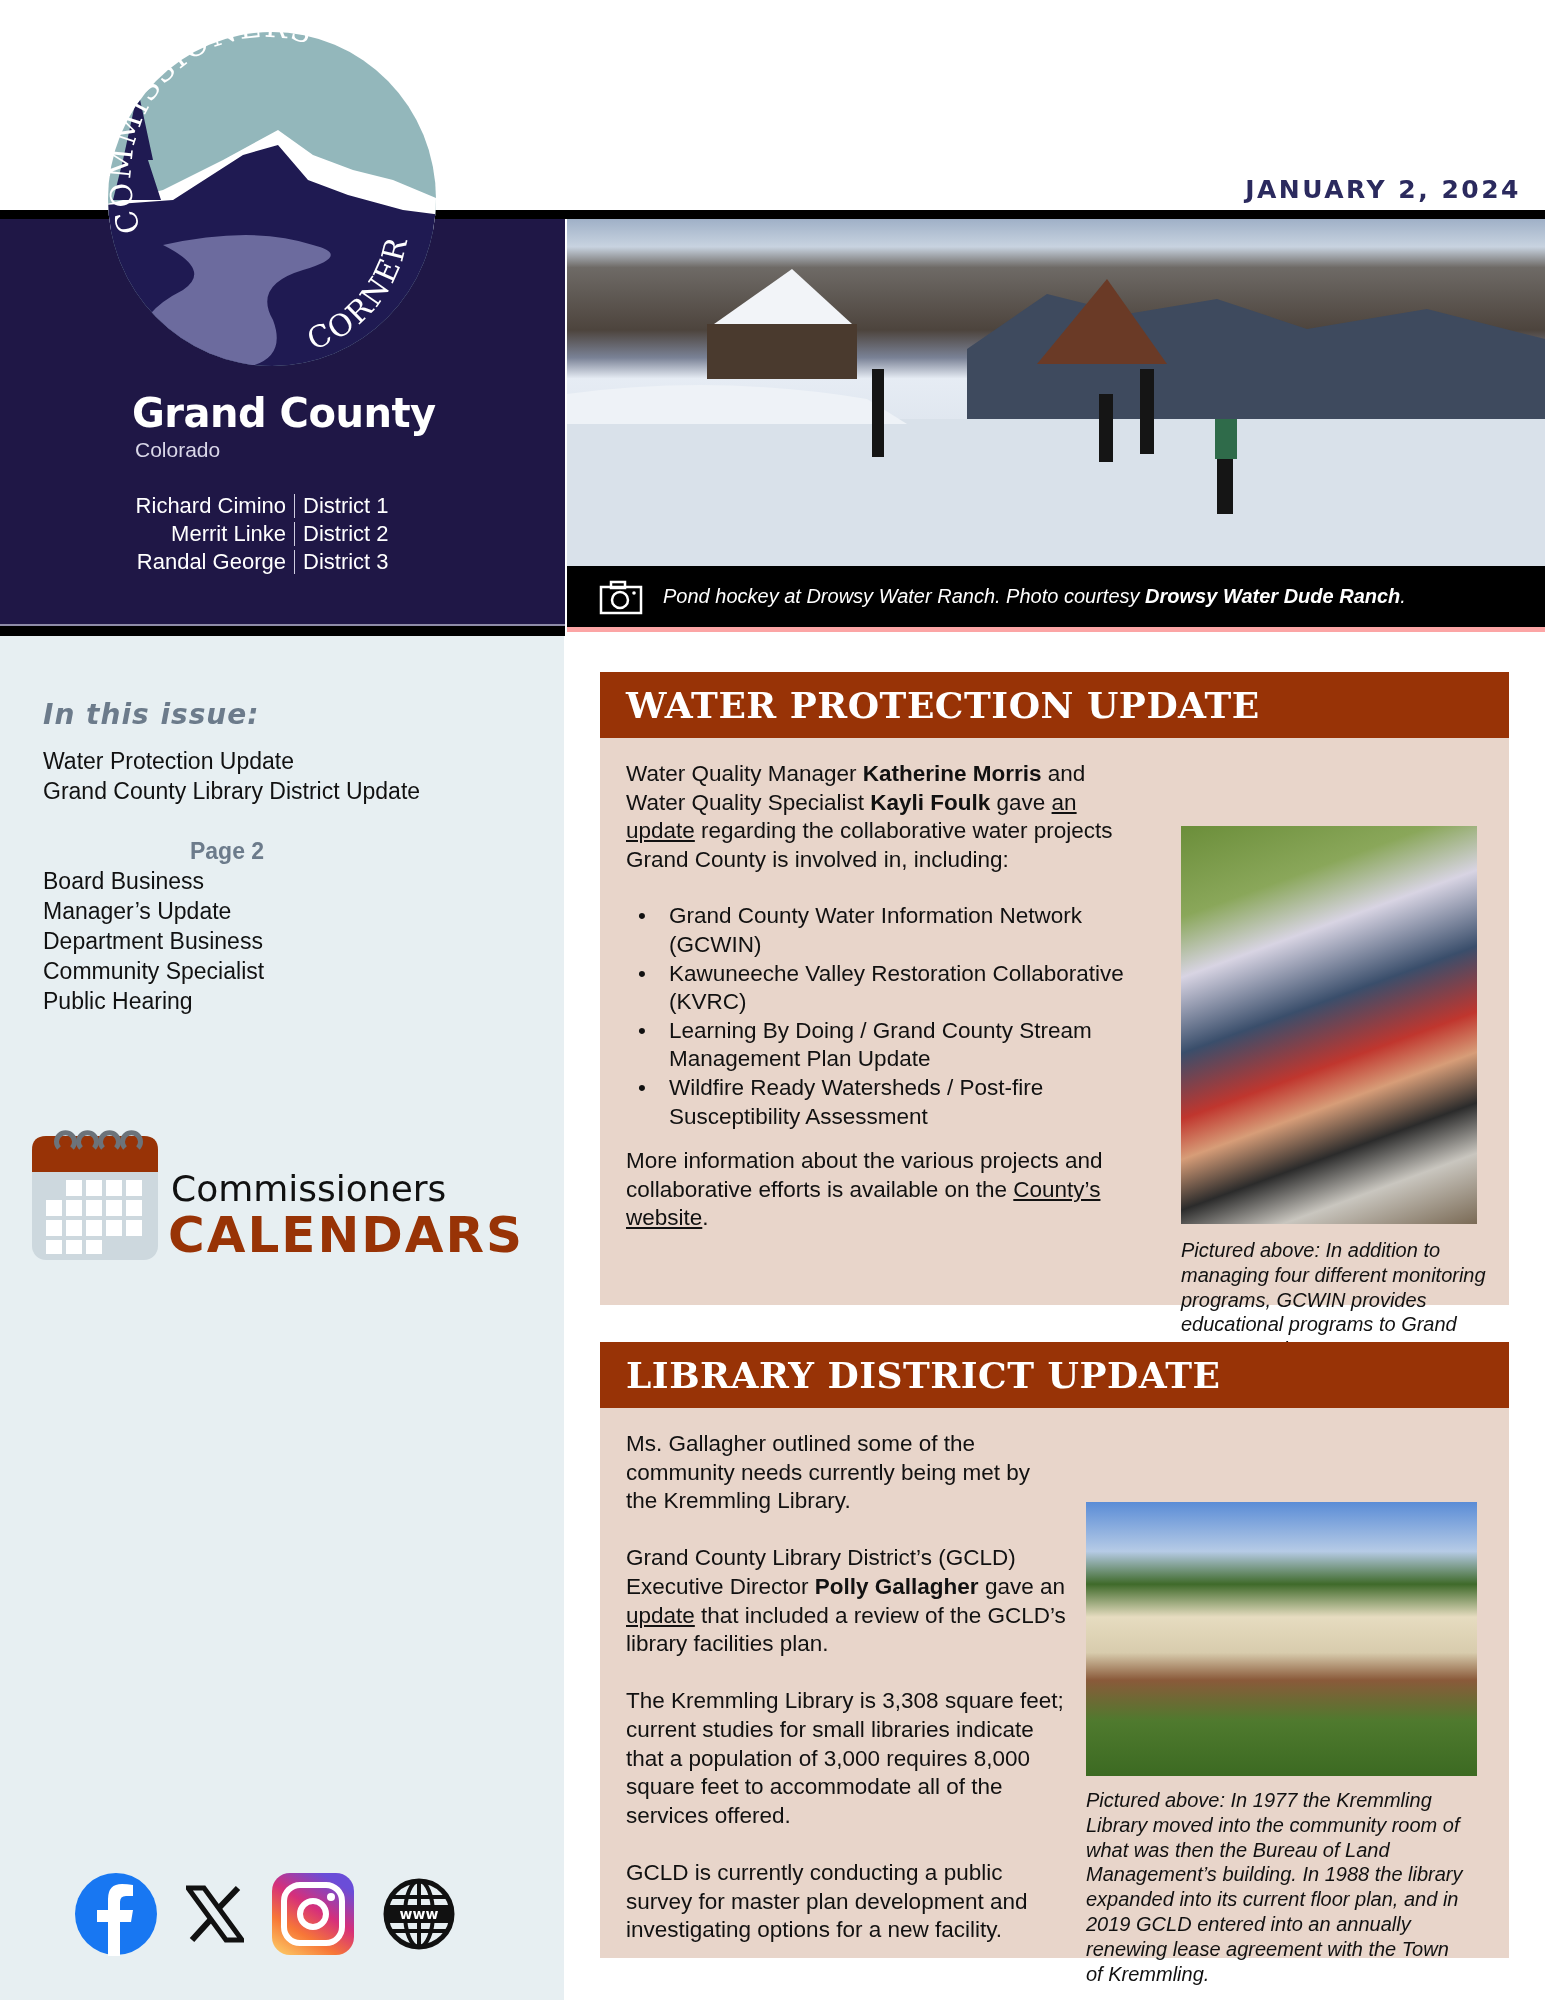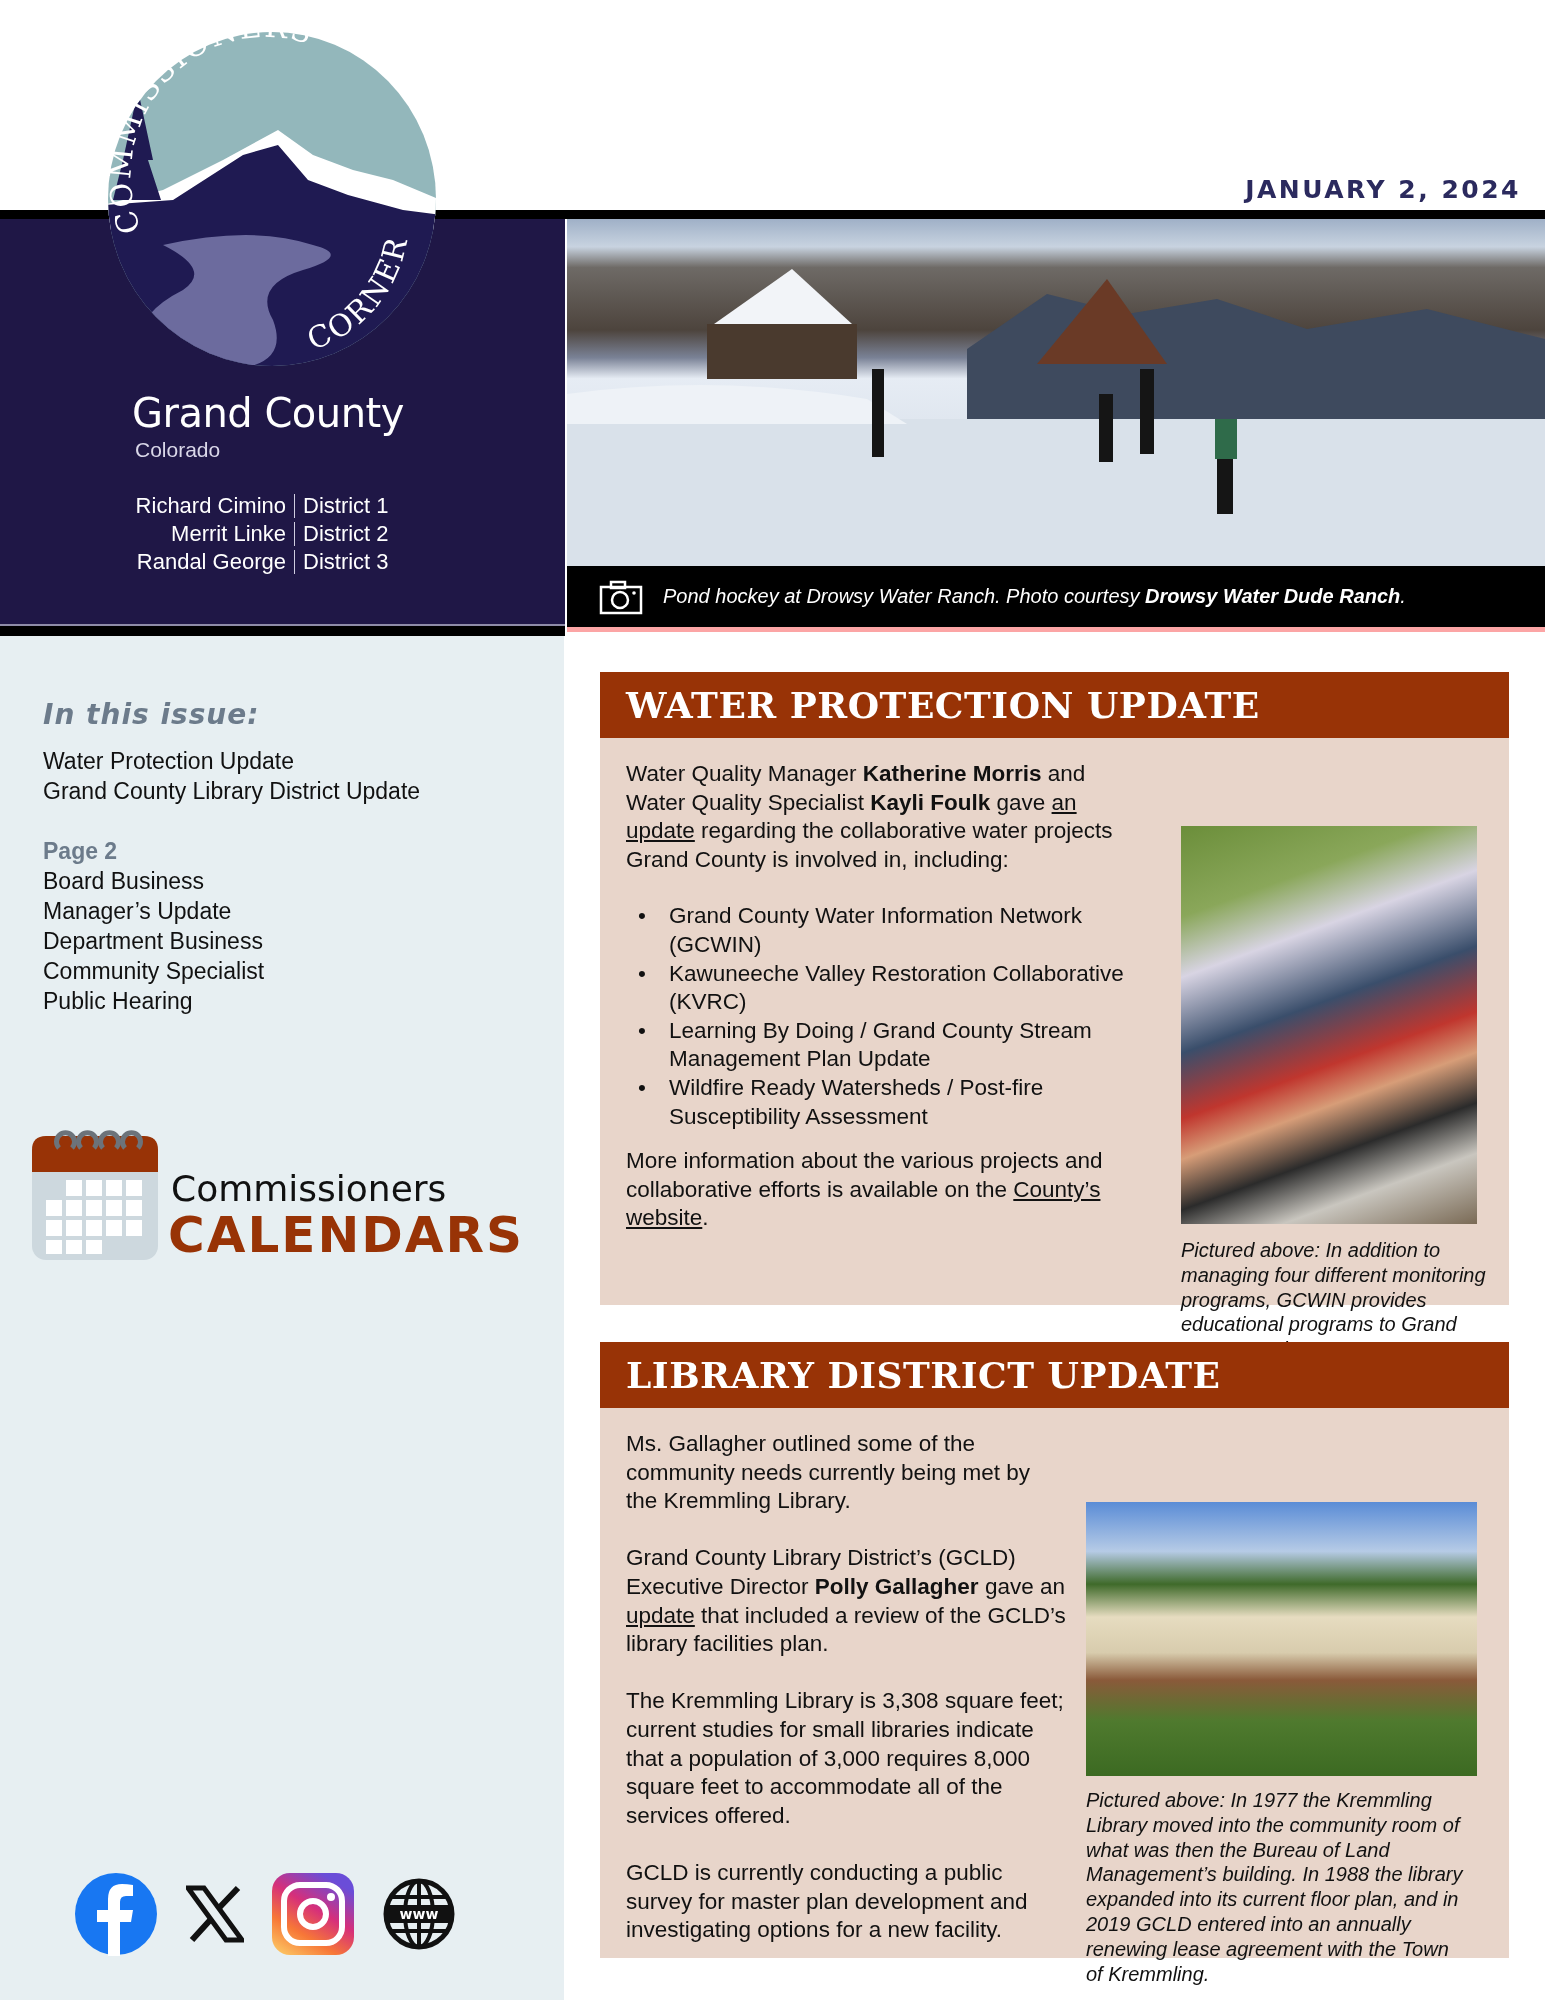--- a/index.html
+++ b/index.html
@@ -9,41 +9,41 @@
   
   .date { position: absolute; right: 24px; top: 175px; font-family: "DejaVu Sans", sans-serif; font-weight: bold; font-size: 25px; letter-spacing: 2.5px; color: #2b2a5e; }
   .topbar { position: absolute; left: 0; top: 210px; width: 1545px; height: 9px; background: #000; }
 
   .masthead { position: absolute; left: 0; top: 219px; width: 565px; height: 407px; background: #1f1746; border-bottom: 2px solid #8f8ca8; }
   .mast-rule { position: absolute; left: 0; top: 626px; width: 565px; height: 10px; background: #000; }
 
   .logo { position: absolute; left: 103px; top: 30px; width: 338px; height: 338px; z-index: 3; }
 
   .county { position: absolute; left: 132px; top: 390px; z-index: 4; }
-  .county-name { color: #fff; font-family: "DejaVu Sans", sans-serif; font-weight: normal; font-size: 40px; letter-spacing: -0.5px; }
+  .county-name { color: #fff; font-family: "DejaVu Sans", sans-serif; font-weight: bold; font-size: 40px; letter-spacing: -0.5px; }
   .county-state { color: #d9d7e8; font-size: 21px; margin-top: 2px; margin-left: 3px; }
 
   .roster { position: absolute; left: 110px; top: 492px; color: #fff; font-size: 22px; line-height: 28px; z-index: 4; }
   .roster-row { display: flex; }
   .roster-name { width: 184px; text-align: right; padding-right: 8px; }
   .roster-sep { width: 1px; background: #cfcde0; margin: 2px 0; }
   .roster-district { padding-left: 8px; }
 
   .hero { position: absolute; left: 567px; top: 219px; width: 978px; height: 347px; overflow: hidden; background: linear-gradient(180deg, #9fb0c7 0%, #c8d3e0 8%, #6e6a66 14%, #4d443d 32%, #7a8296 40%, #e6ecf4 46%, #dfe6ef 60%, #cfd9e6 80%, #dde5ee 100%); }
   .hero-caption { position: absolute; left: 567px; top: 566px; width: 978px; height: 66px; background: #000; border-bottom: 5px solid #fca5a5; display: flex; align-items: center; padding-left: 32px; }
   .hero-caption .camera { width: 44px; height: 36px; margin-right: 20px; }
   .hero-caption .cap-text { color: #fff; font-style: italic; font-size: 20px; font-family: "Liberation Sans", sans-serif; }
   .hero-caption .cap-bold { font-weight: bold; }
 
   
   .sidebar { position: absolute; left: 0; top: 636px; width: 564px; height: 1364px; background: #e7eff2; }
   .toc-title { position: absolute; left: 43px; top: 62px; font-family: "DejaVu Sans", sans-serif; font-style: italic; font-weight: bold; font-size: 28px; color: #6c7b8b; letter-spacing: 1px; }
   .toc-list { position: absolute; left: 43px; top: 110px; font-size: 23px; line-height: 30px; color: #111; }
   .toc-page { position: absolute; left: 43px; top: 200px; font-size: 23px; line-height: 30px; }
-  .toc-page-label { font-weight: bold; color: #6c7b8b; }
+  .toc-page-label { font-weight: bold; color: #6c7b8b; text-align: right; }
 
   .calendars { position: absolute; left: 32px; top: 486px; width: 480px; height: 140px; }
   .cal-icon { position: absolute; left: 0; top: 0; width: 126px; height: 140px; }
   .cal-text1 { position: absolute; left: 139px; top: 46px; font-size: 36px; color: #111; font-family: "DejaVu Sans", sans-serif; }
   .cal-text2 { position: absolute; left: 136px; top: 84px; font-size: 50px; font-weight: bold; color: #983306; letter-spacing: 2px; font-family: "DejaVu Sans", sans-serif; }
 
   .social { position: absolute; left: 74px; top: 1236px; display: flex; align-items: center; }
   .social .s-icon { display: block; margin-right: 28px; }
 
   

